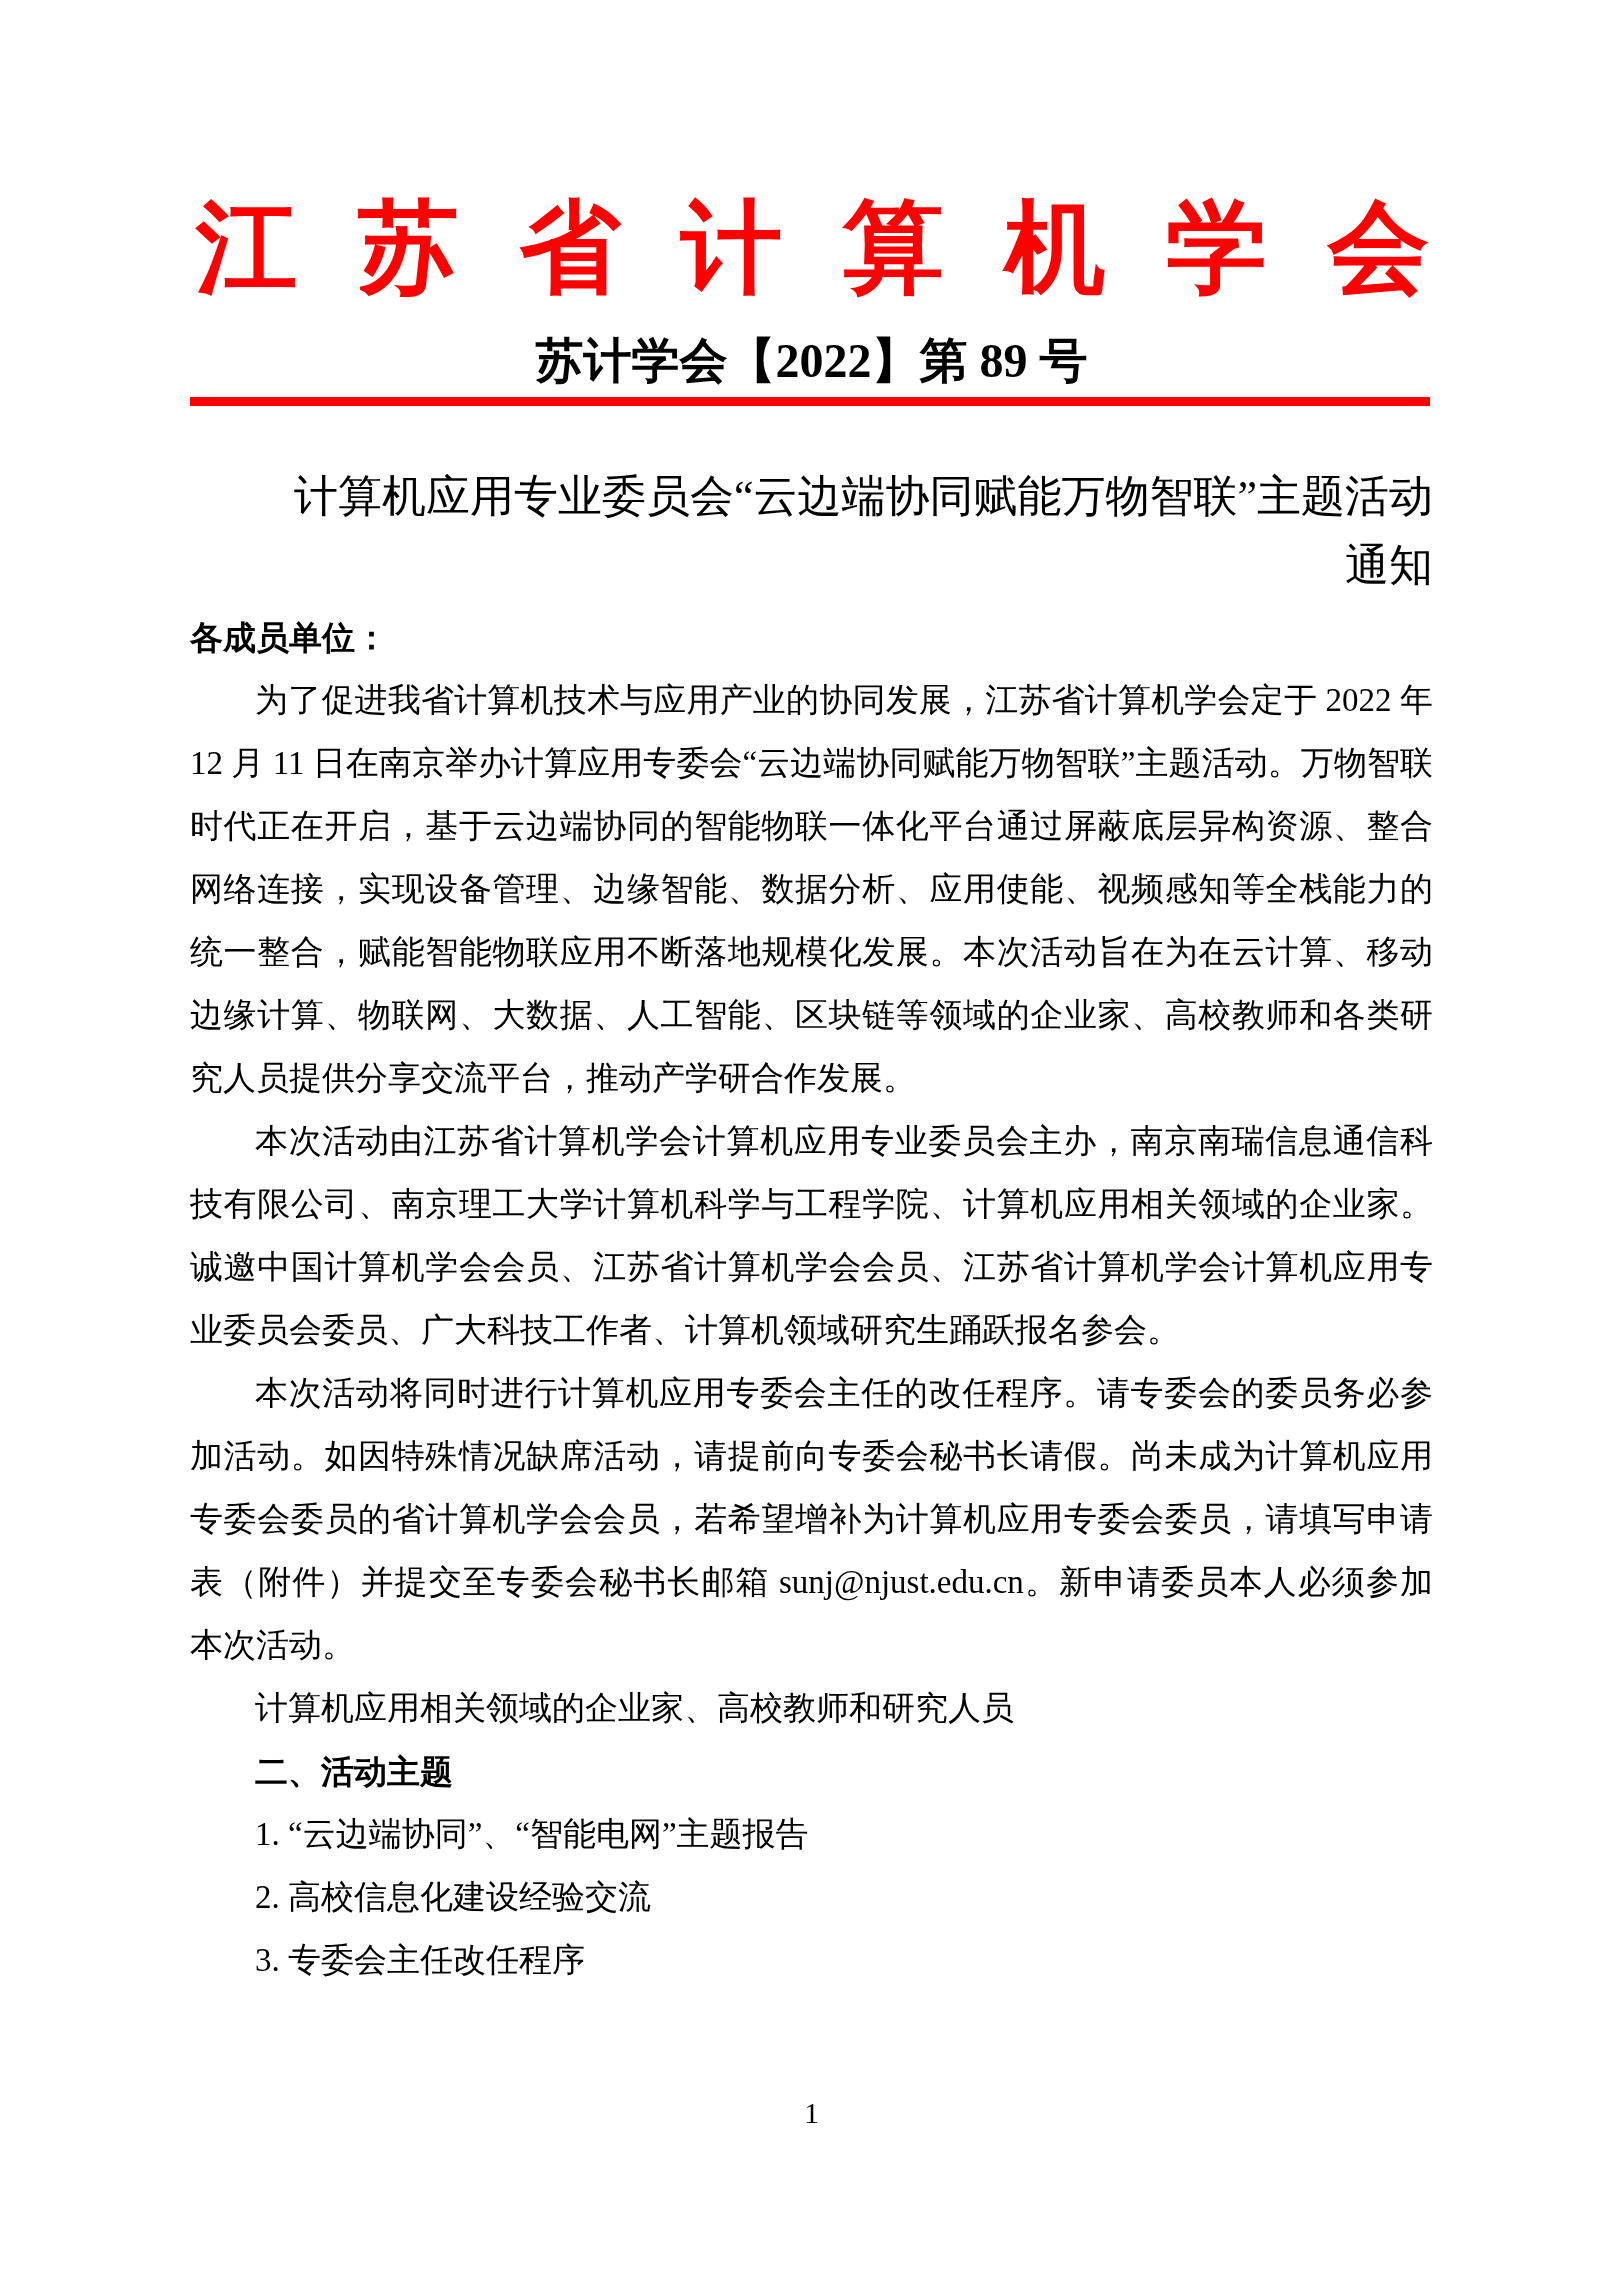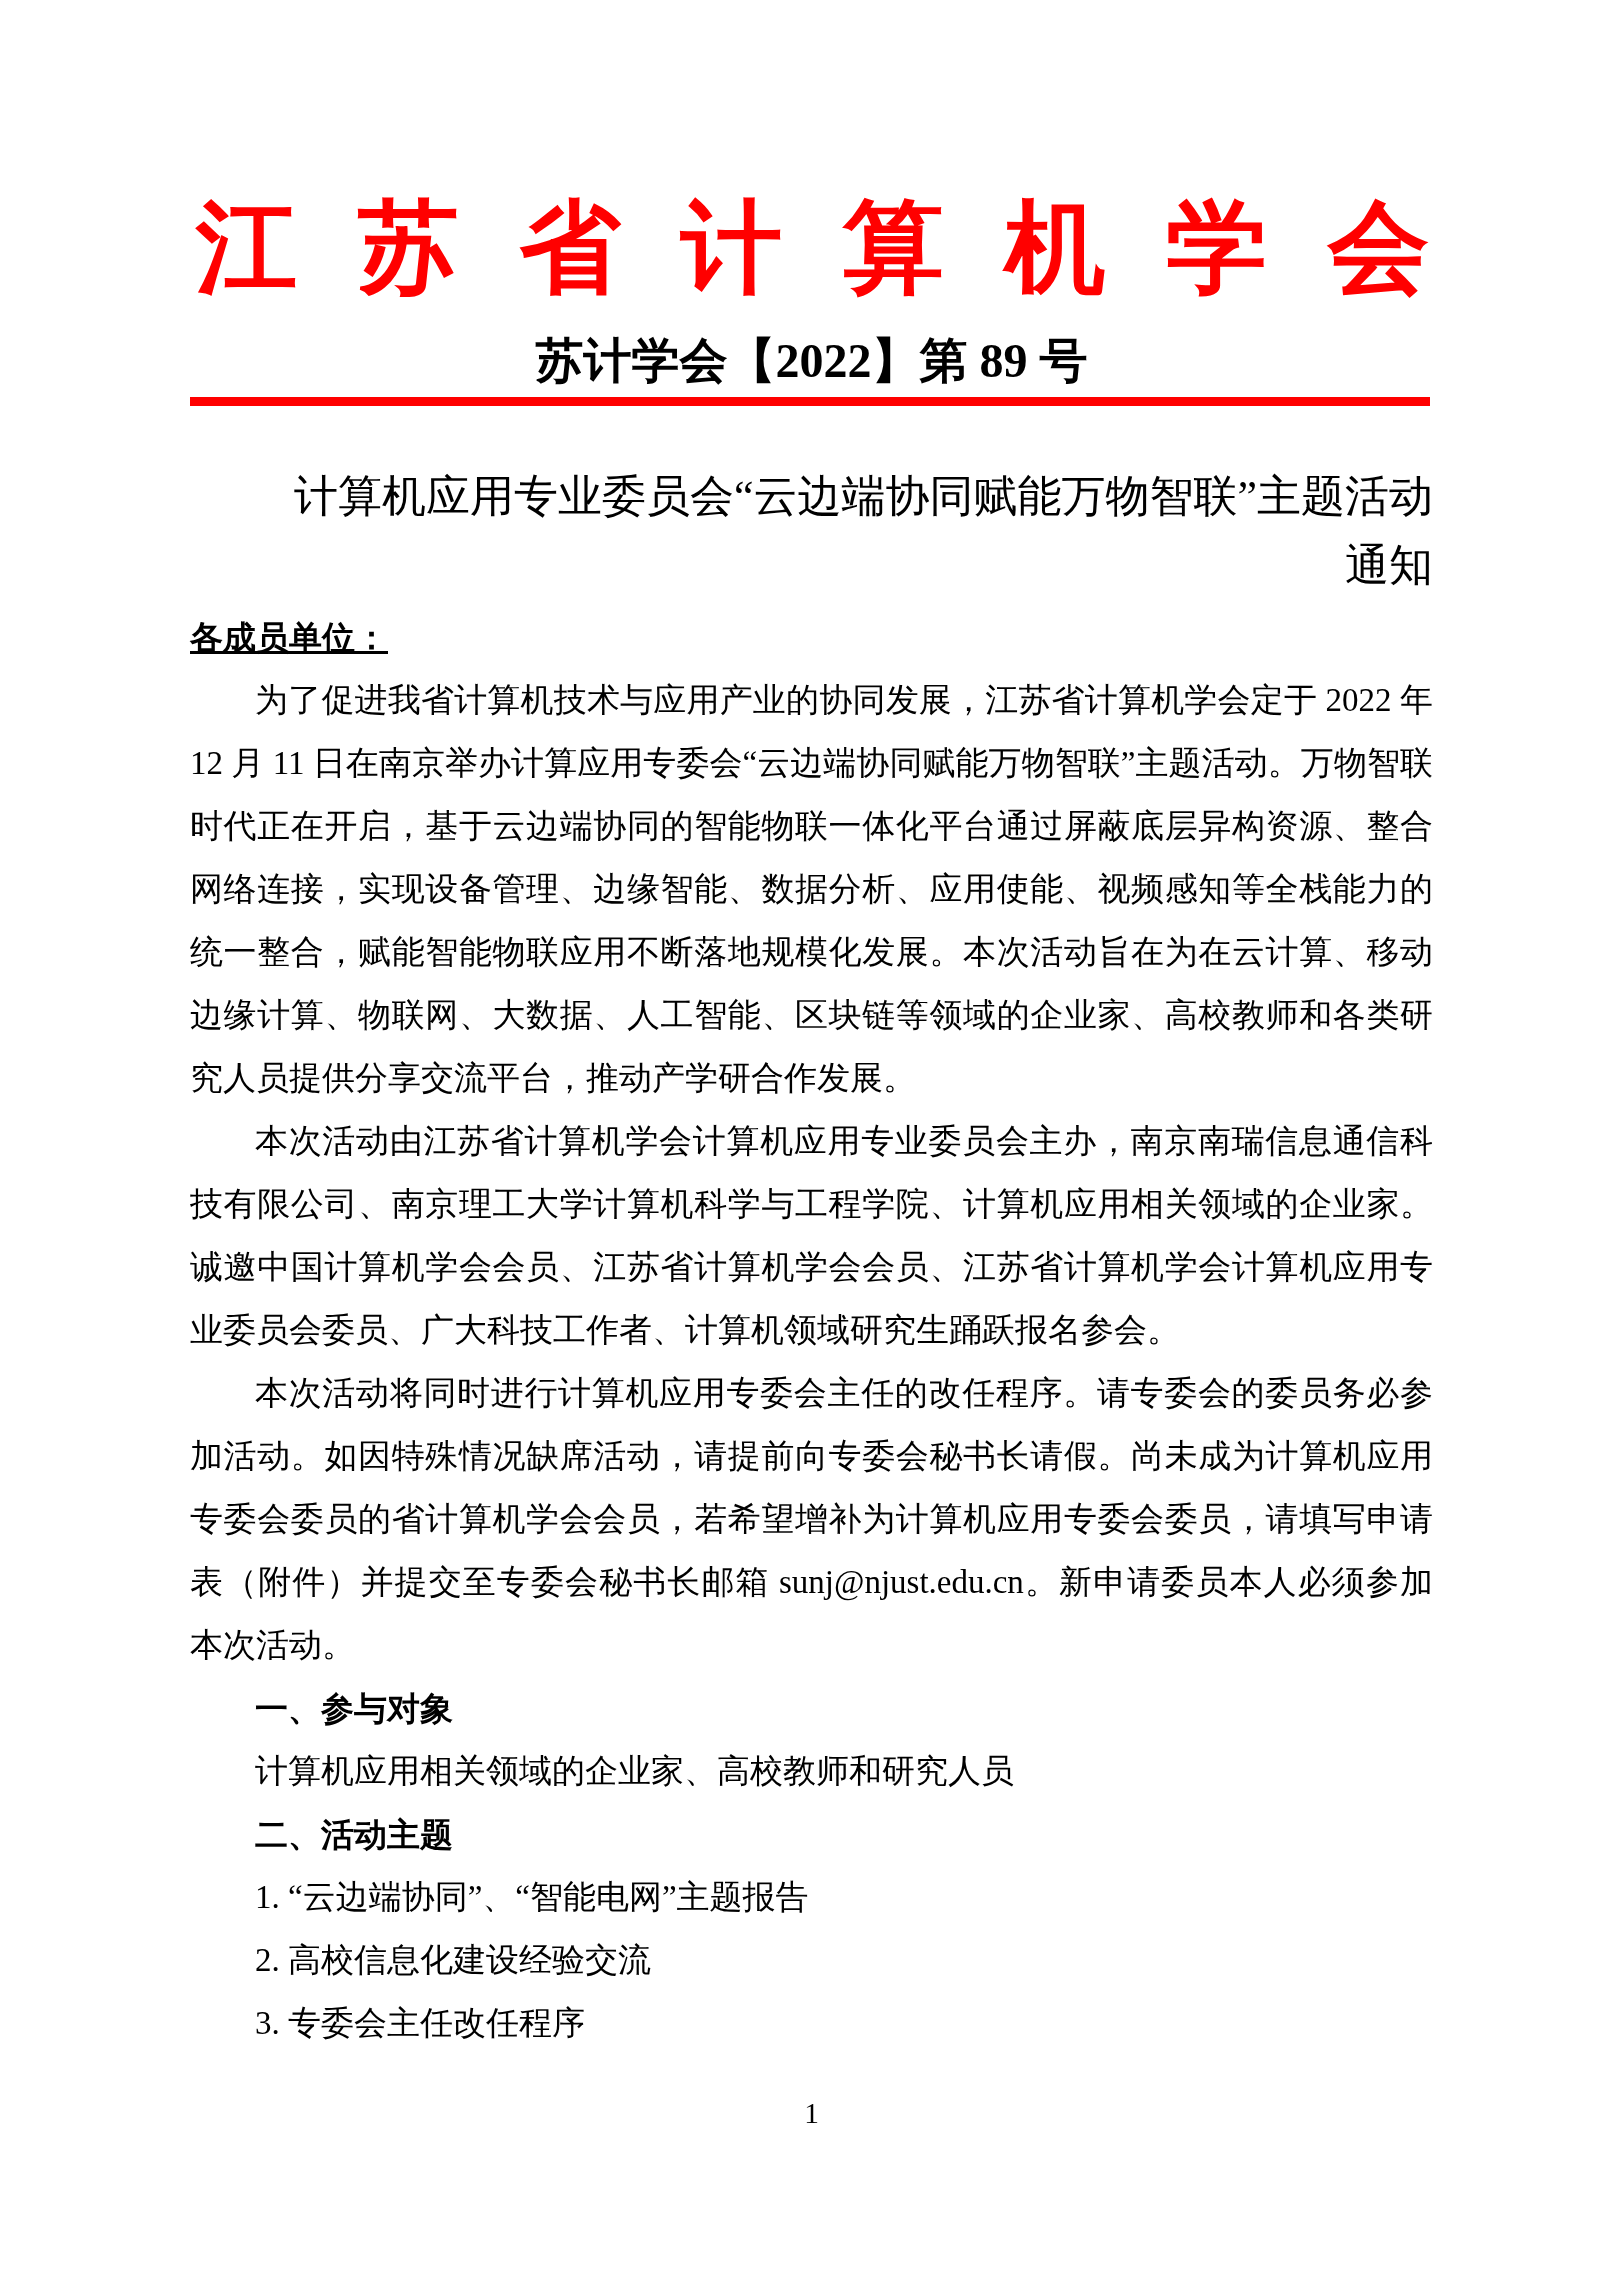--- a/index.html
+++ b/index.html
@@ -73,21 +73,20 @@
     text-justify: inter-ideograph;
   }
   .body-block p {
     margin: 0;
     padding: 0;
   }
   .salutation {
     font-family: "Liberation Sans", "DejaVu Sans", sans-serif;
     font-weight: bold;
     text-align: left;
-    text-decoration: underline;
   }
   .para {
     text-indent: 65px;
   }
   .sec-heading {
     font-family: "Liberation Sans", "DejaVu Sans", sans-serif;
     font-weight: bold;
     text-indent: 65px;
     text-align: left;
   }
@@ -134,21 +133,20 @@
     <div>计算机应用专业委员会“云边端协同赋能万物智联”主题活动</div>
     <div>通知</div>
   </div>
 
   <div class="body-block">
     <p class="salutation">各成员单位：</p>
     <p class="para">为了促进我省计算机技术与应用产业的协同发展，江苏省计算机学会定于 2022 年 12 月 11 日在南京举办计算应用专委会“云边端协同赋能万物智联”主题活动。万物智联时代正在开启，基于云边端协同的智能物联一体化平台通过屏蔽底层异构资源、整合网络连接，实现设备管理、边缘智能、数据分析、应用使能、视频感知等全栈能力的统一整合，赋能智能物联应用不断落地规模化发展。本次活动旨在为在云计算、移动边缘计算、物联网、大数据、人工智能、区块链等领域的企业家、高校教师和各类研究人员提供分享交流平台，推动产学研合作发展。</p>
     <p class="para">本次活动由江苏省计算机学会计算机应用专业委员会主办，南京南瑞信息通信科技有限公司、南京理工大学计算机科学与工程学院、计算机应用相关领域的企业家。诚邀中国计算机学会会员、江苏省计算机学会会员、江苏省计算机学会计算机应用专业委员会委员、广大科技工作者、计算机领域研究生踊跃报名参会。</p>
     <p class="para">本次活动将同时进行计算机应用专委会主任的改任程序。请专委会的委员务必参加活动。如因特殊情况缺席活动，请提前向专委会秘书长请假。尚未成为计算机应用专委会委员的省计算机学会会员，若希望增补为计算机应用专委会委员，请填写申请表（附件）并提交至专委会秘书长邮箱 sunj@njust.edu.cn。新申请委员本人必须参加本次活动。</p>
 
-    <p class="sec-heading">一、参与对象</p>
     <p class="sec-line">计算机应用相关领域的企业家、高校教师和研究人员</p>
 
     <p class="sec-heading">二、活动主题</p>
     <p class="list-item">1. “云边端协同”、“智能电网”主题报告</p>
     <p class="list-item">2. 高校信息化建设经验交流</p>
     <p class="list-item">3. 专委会主任改任程序</p>
   </div>
 
   <div class="page-number">1</div>
 

